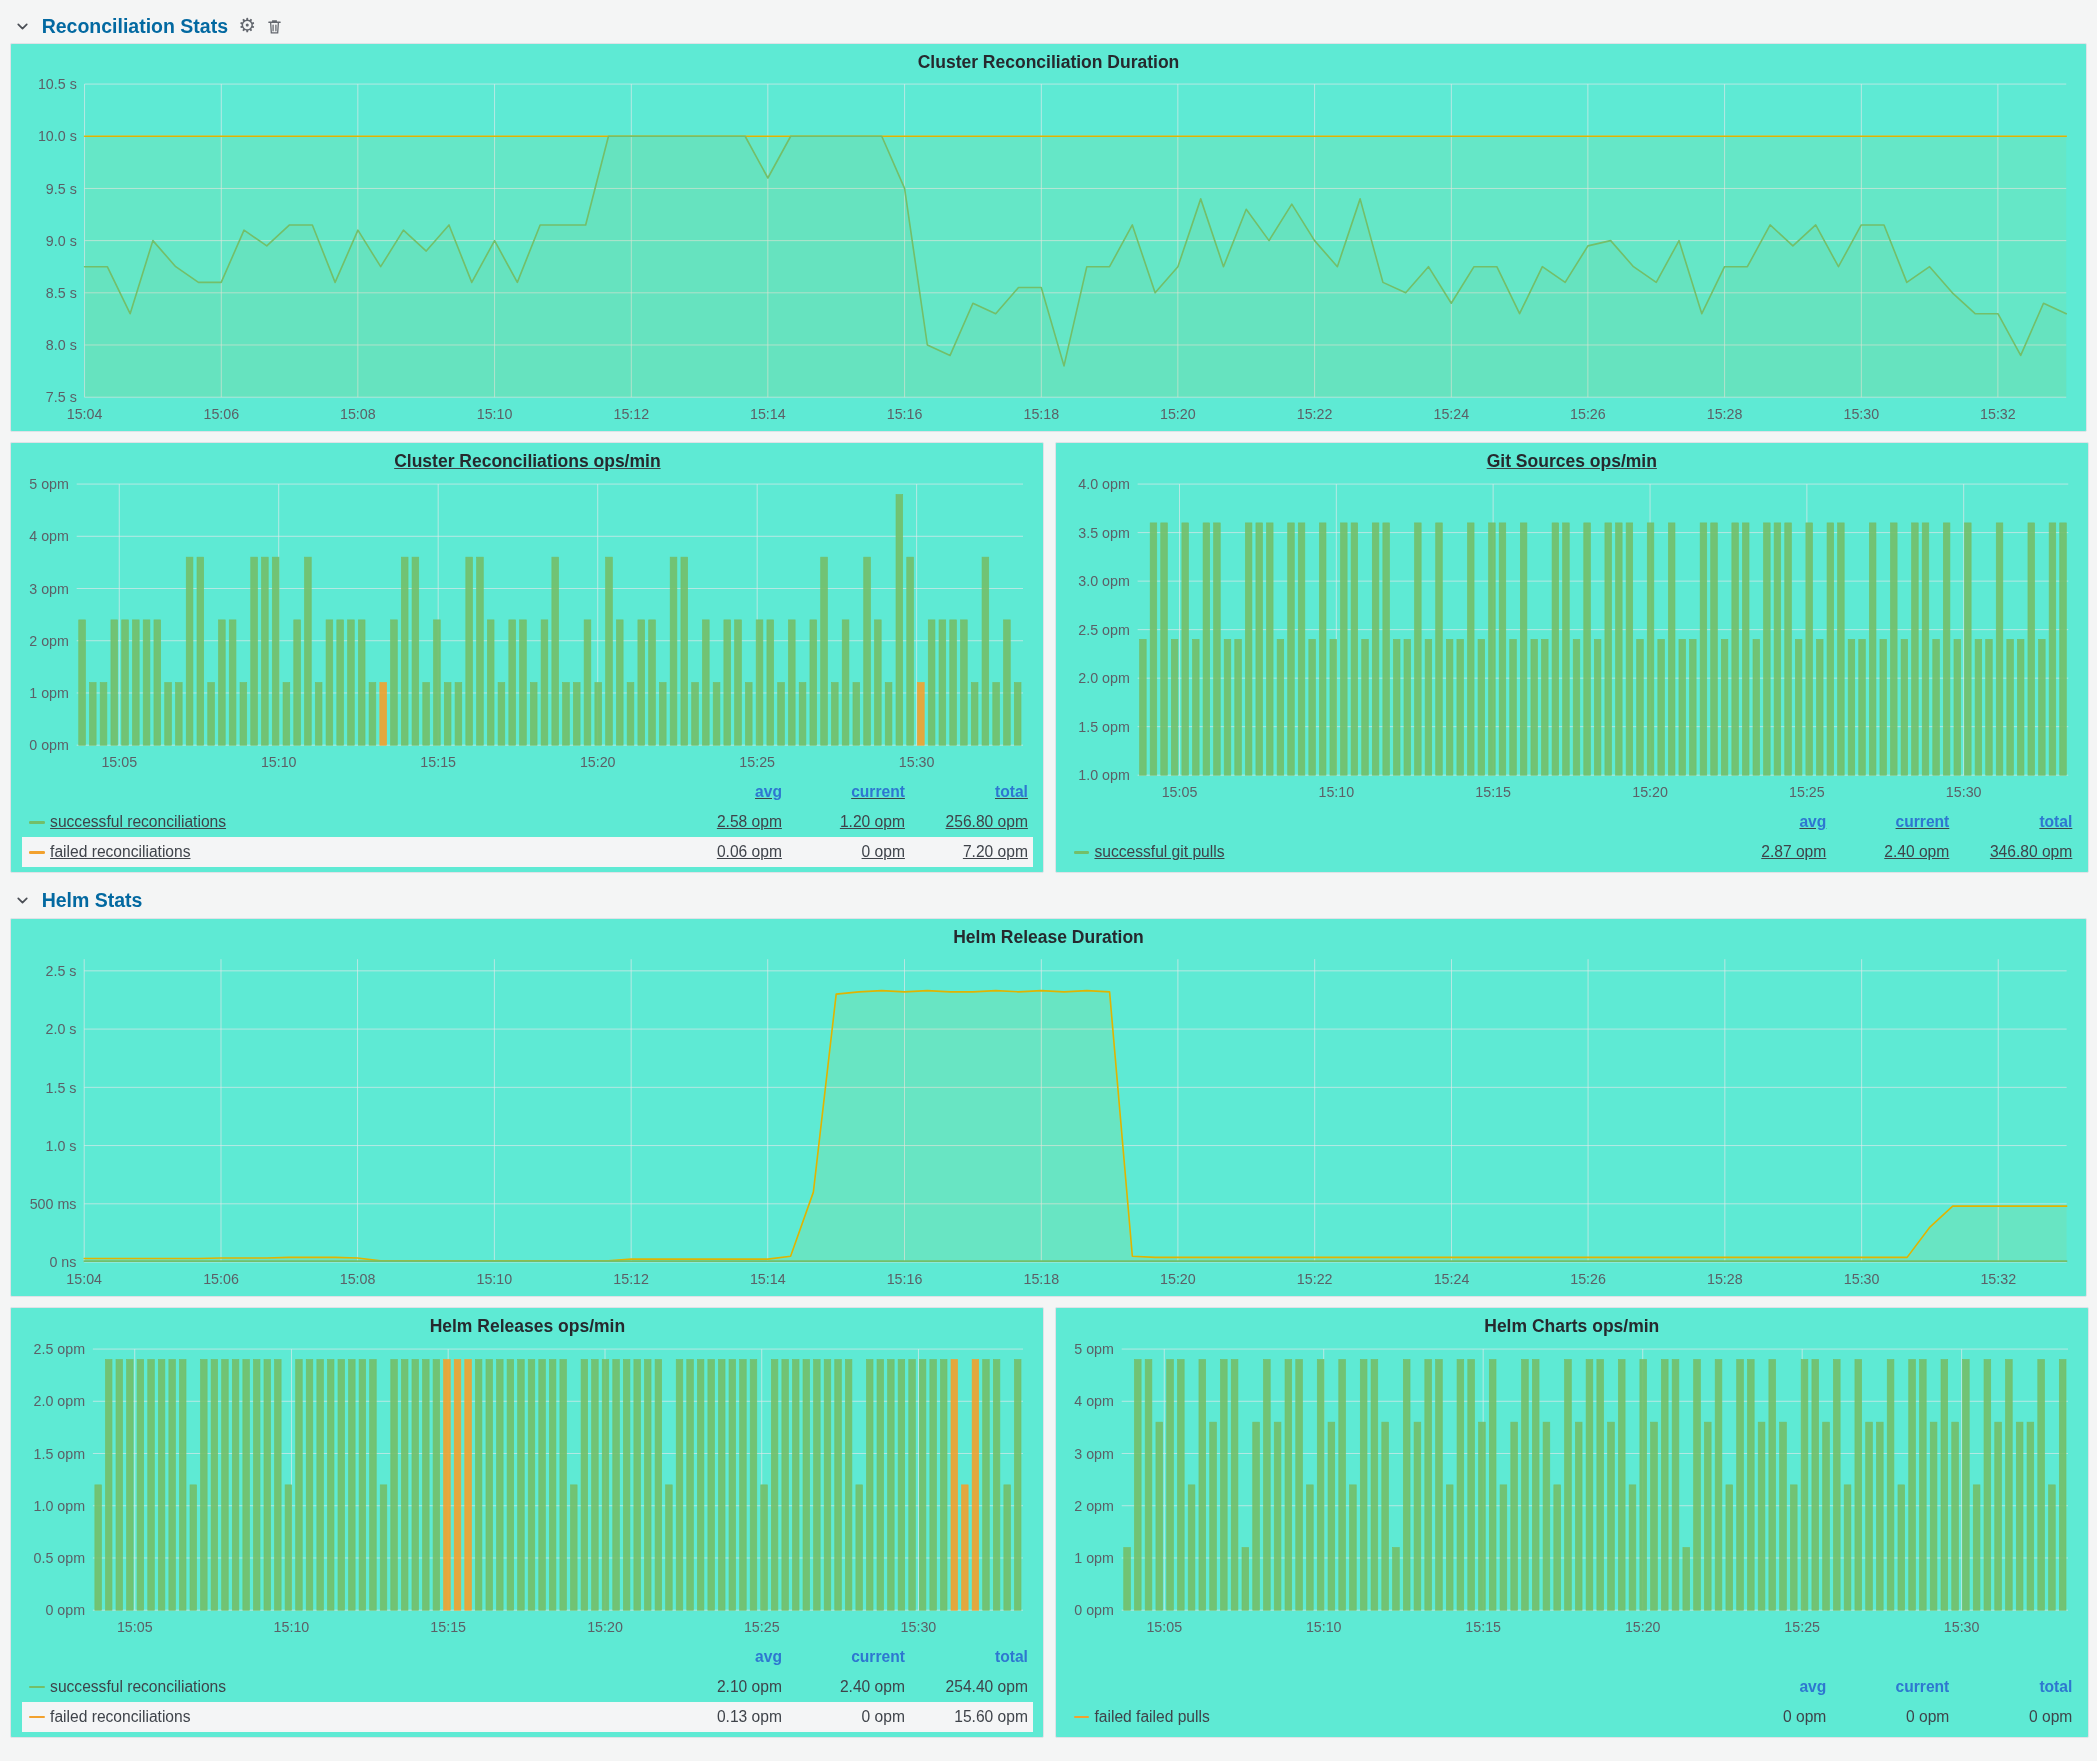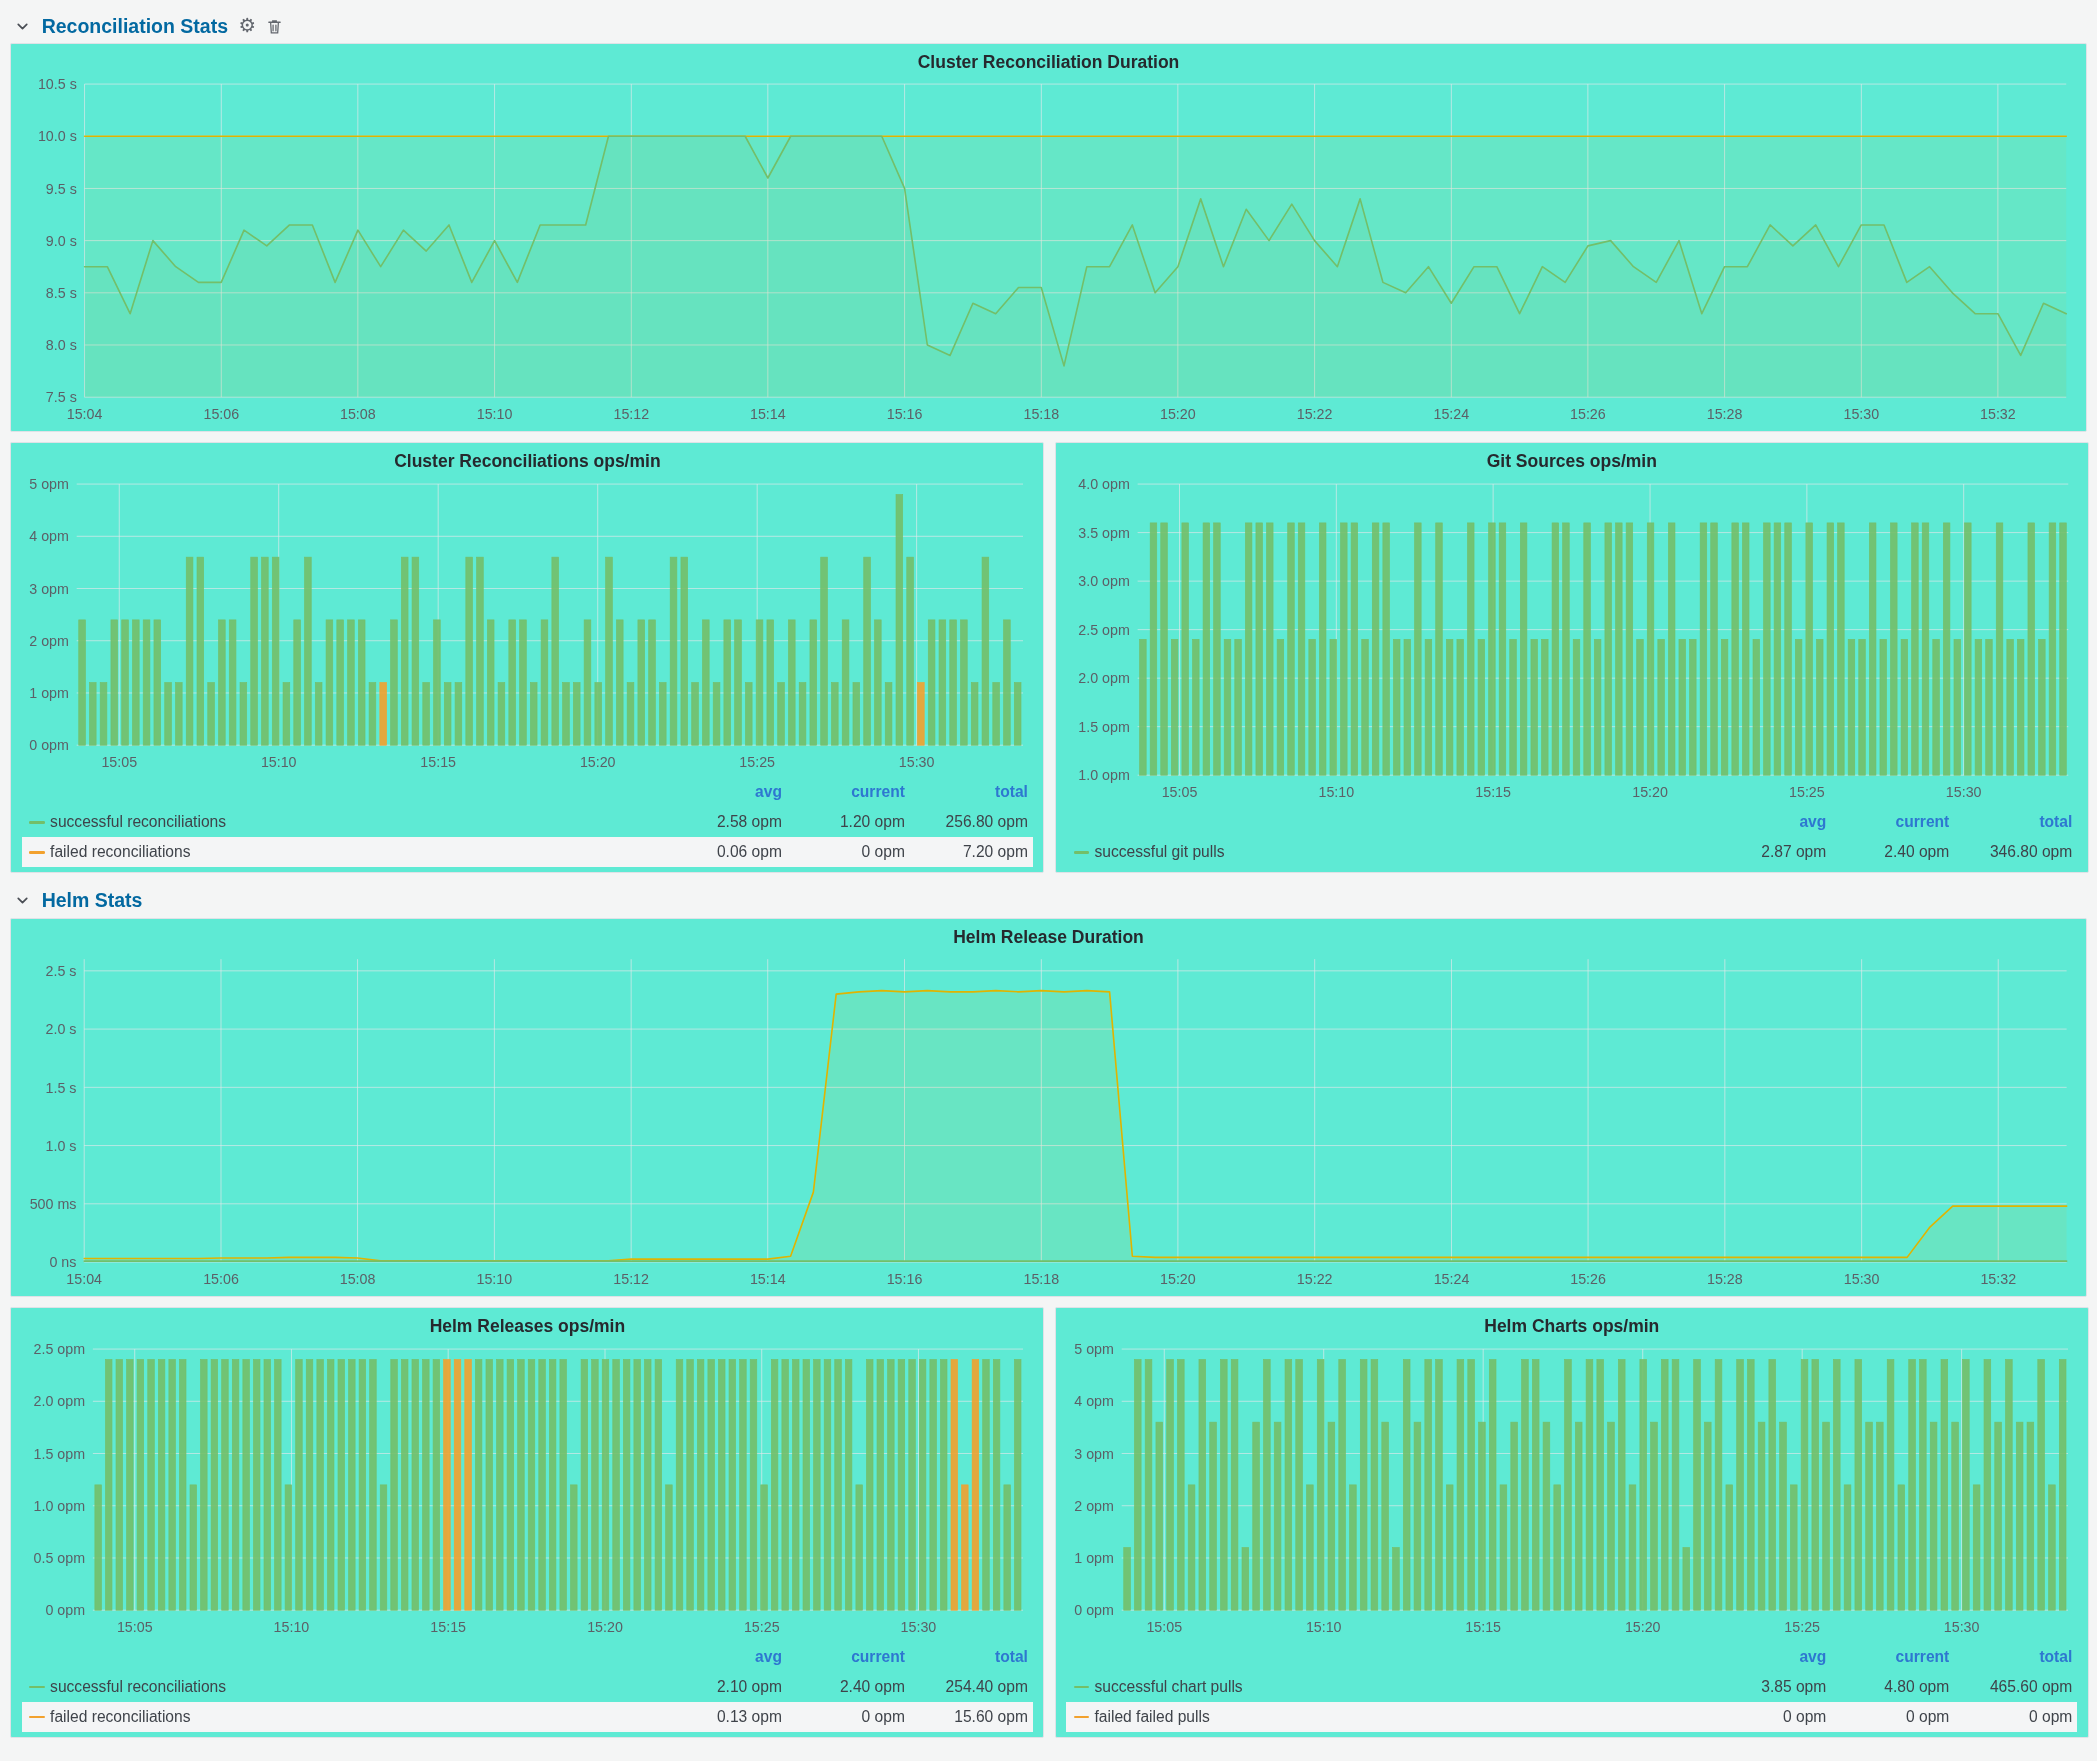--- a/index.html
+++ b/index.html
@@ -108,21 +108,21 @@
         <text x="87" y="102.49999999999999" text-anchor="end" class="tick">10.0 s</text>
         <line x1="99" y1="14" x2="3156" y2="14" stroke="#e6e8eb" stroke-width="1"></line>
         <text x="87" y="22" text-anchor="end" class="tick">10.5 s</text>
         <polygon points="99.0,94.5 3156.0,94.5 3156.0,497 99,497" fill="#e0b400" fill-opacity="0.06"></polygon>
         <polyline points="99.0,94.5 3156.0,94.5" fill="none" stroke="#e0b400" stroke-width="2.5" stroke-linejoin="round" stroke-linecap="round"></polyline>
         <polygon points="99.0,295.7 134.1,295.7 169.3,368.2 204.4,255.5 239.6,295.7 274.7,319.9 309.8,319.9 345.0,239.4 380.1,263.6 415.2,231.3 450.4,231.3 485.5,319.9 520.7,239.4 555.8,295.7 590.9,239.4 626.1,271.6 661.2,231.3 696.3,319.9 731.5,255.5 766.6,319.9 801.8,231.3 836.9,231.3 872.0,231.3 907.2,94.5 942.3,94.5 977.4,94.5 1012.6,94.5 1047.7,94.5 1082.9,94.5 1118.0,94.5 1153.1,158.9 1188.3,94.5 1223.4,94.5 1258.6,94.5 1293.7,94.5 1328.8,94.5 1364.0,175.0 1399.1,416.5 1434.2,432.6 1469.4,352.1 1504.5,368.2 1539.7,327.9 1574.8,327.9 1609.9,448.7 1645.1,295.7 1680.2,295.7 1715.3,231.3 1750.5,336.0 1785.6,295.7 1820.8,191.1 1855.9,295.7 1891.0,207.2 1926.2,255.5 1961.3,199.2 1996.4,255.5 2031.6,295.7 2066.7,191.1 2101.9,319.9 2137.0,336.0 2172.1,295.7 2207.3,352.1 2242.4,295.7 2277.6,295.7 2312.7,368.2 2347.8,295.7 2383.0,319.9 2418.1,263.6 2453.2,255.5 2488.4,295.7 2523.5,319.9 2558.7,255.5 2593.8,368.2 2628.9,295.7 2664.1,295.7 2699.2,231.3 2734.3,263.6 2769.5,231.3 2804.6,295.7 2839.8,231.3 2874.9,231.3 2910.0,319.9 2945.2,295.7 2980.3,336.0 3015.4,368.2 3050.6,368.2 3085.7,432.6 3120.9,352.1 3156.0,368.2 3156.0,497 99,497" fill="#73bf69" fill-opacity="0.08"></polygon>
         <polyline points="99.0,295.7 134.1,295.7 169.3,368.2 204.4,255.5 239.6,295.7 274.7,319.9 309.8,319.9 345.0,239.4 380.1,263.6 415.2,231.3 450.4,231.3 485.5,319.9 520.7,239.4 555.8,295.7 590.9,239.4 626.1,271.6 661.2,231.3 696.3,319.9 731.5,255.5 766.6,319.9 801.8,231.3 836.9,231.3 872.0,231.3 907.2,94.5 942.3,94.5 977.4,94.5 1012.6,94.5 1047.7,94.5 1082.9,94.5 1118.0,94.5 1153.1,158.9 1188.3,94.5 1223.4,94.5 1258.6,94.5 1293.7,94.5 1328.8,94.5 1364.0,175.0 1399.1,416.5 1434.2,432.6 1469.4,352.1 1504.5,368.2 1539.7,327.9 1574.8,327.9 1609.9,448.7 1645.1,295.7 1680.2,295.7 1715.3,231.3 1750.5,336.0 1785.6,295.7 1820.8,191.1 1855.9,295.7 1891.0,207.2 1926.2,255.5 1961.3,199.2 1996.4,255.5 2031.6,295.7 2066.7,191.1 2101.9,319.9 2137.0,336.0 2172.1,295.7 2207.3,352.1 2242.4,295.7 2277.6,295.7 2312.7,368.2 2347.8,295.7 2383.0,319.9 2418.1,263.6 2453.2,255.5 2488.4,295.7 2523.5,319.9 2558.7,255.5 2593.8,368.2 2628.9,295.7 2664.1,295.7 2699.2,231.3 2734.3,263.6 2769.5,231.3 2804.6,295.7 2839.8,231.3 2874.9,231.3 2910.0,319.9 2945.2,295.7 2980.3,336.0 3015.4,368.2 3050.6,368.2 3085.7,432.6 3120.9,352.1 3156.0,368.2" fill="none" stroke="#73bf69" stroke-width="2.5" stroke-linejoin="round" stroke-linecap="round"></polyline>
       </svg></div>
 </section>
 
-<div class="row2" style="margin-bottom:10.4px;">
+<div class="row2" style="margin-bottom:10.4px;text-decoration:underline;">
   <section class="panel">
     <h2 class="panel-title">Cluster Reconciliations ops/min</h2>
     <div class="chart"><svg width="1014" height="300" viewBox="0 0 1563 463">
           <line x1="152.2225" y1="14" x2="152.2225" y2="417" stroke="#e8eaed" stroke-width="1"></line>
           <text x="152.2225" y="451" text-anchor="middle" class="tick">15:05</text>
           <line x1="398.31675" y1="14" x2="398.31675" y2="417" stroke="#e8eaed" stroke-width="1"></line>
           <text x="398.31675" y="451" text-anchor="middle" class="tick">15:10</text>
           <line x1="644.4110000000001" y1="14" x2="644.4110000000001" y2="417" stroke="#e8eaed" stroke-width="1"></line>
           <text x="644.4110000000001" y="451" text-anchor="middle" class="tick">15:15</text>
           <line x1="890.6513" y1="14" x2="890.6513" y2="417" stroke="#e8eaed" stroke-width="1"></line>
@@ -720,29 +720,20 @@
         </svg></div>
     <div class="legend">
         <div class="lg-row lg-head">
           <div class="lg-name"></div>
           <div class="lg-col">avg</div>
           <div class="lg-col">current</div>
           <div class="lg-col">total</div>
         </div>
         <div class="lg-row">
           <div class="lg-name">
-            <span class="swatch" style="background: rgb(115, 191, 105);"></span>
-            <span>successful chart pulls</span>
-          </div>
-          <div class="lg-col">3.85 opm</div>
-          <div class="lg-col">4.80 opm</div>
-          <div class="lg-col">465.60 opm</div>
-        </div>
-        <div class="lg-row">
-          <div class="lg-name">
             <span class="swatch" style="background: rgb(242, 161, 46);"></span>
             <span>failed failed pulls</span>
           </div>
           <div class="lg-col">0 opm</div>
           <div class="lg-col">0 opm</div>
           <div class="lg-col">0 opm</div>
         </div>
       </div>
   </section>
 </div>

